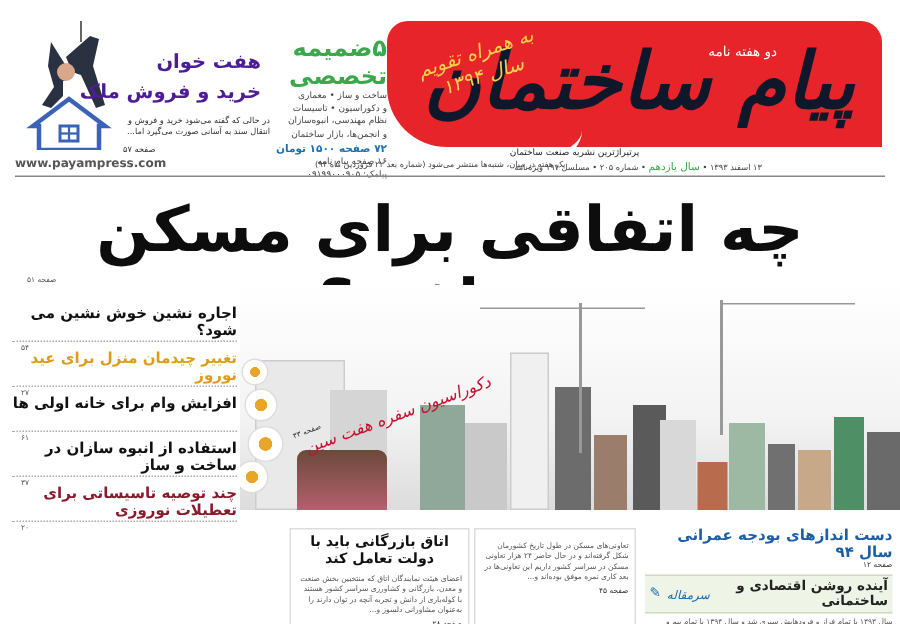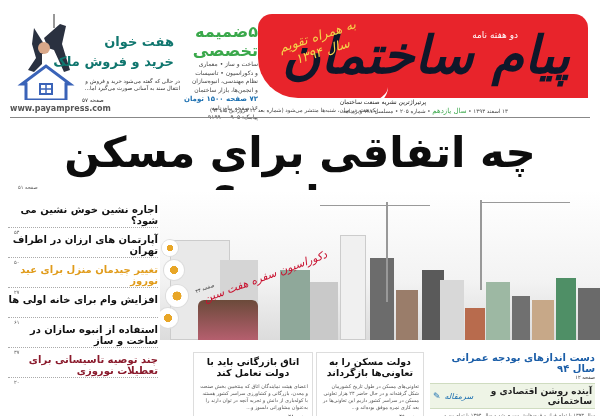--- a/index.html
+++ b/index.html
@@ -22,21 +22,21 @@
   .rule { position: absolute; left: 10px; top: 117px; width: 580px; height: 1px; background: #888; }
 
   
   .supp { position: absolute; left: 180px; top: 22px; width: 78px; text-align: right; direction: rtl; }
   .supp-title { color: #3aa84b; font-weight: bold; font-size: 16px; text-align: right; }
   .supp-line { font-size: 6px; color: #444; line-height: 8.5px; }
   .supp-price { color: #1b6fb0; font-size: 7px; font-weight: bold; line-height: 10px; text-align: right; }
 
   
   .teaser-img { position: absolute; left: 14px; top: 14px; width: 62px; height: 86px; }
-  .teaser-title { position: absolute; right: 426px; top: 32px; color: #0f766e; font-weight: bold; font-size: 13px; direction: rtl; text-align: right; line-height: 20px; }
+  .teaser-title { position: absolute; right: 426px; top: 32px; color: #4c1d95; font-weight: bold; font-size: 13px; direction: rtl; text-align: right; line-height: 20px; }
   .teaser-text { position: absolute; left: 80px; top: 78px; width: 100px; font-size: 5.5px; color: #333; direction: rtl; text-align: right; line-height: 7px; }
   .teaser-page { position: absolute; left: 82px; top: 97px; font-size: 5.5px; color: #333; direction: rtl; }
 
   
   .headline { position: absolute; left: 10px; top: 128px; width: 580px; text-align: center; direction: rtl; font-size: 42px; font-weight: bold; letter-spacing: 1px; color: #0d0d0d; font-family: "DejaVu Sans", sans-serif; }
 
   
   .list { position: absolute; left: 8px; top: 184px; width: 150px; direction: rtl; }
   .list-page-top { font-size: 5px; color: #555; text-align: left; padding-left: 10px; height: 14px; }
   .list-item { border-bottom: 1px dotted #aaa; height: 30px; position: relative; }
@@ -125,24 +125,20 @@
 </div>
 <div class="rule"></div>
 
 <div class="headline">چه اتفاقی برای مسکن می‌افتد؟</div>
 
 <div class="list">
   <div class="list-page-top">صفحه ۵۱</div>
   <div class="list-item">
     <div class="t">اجاره نشین خوش نشین می شود؟</div>
     <div class="p">۵۴</div>
-  </div>
-  <div class="list-item">
-    <div class="t">آپارتمان های ارزان در اطراف تهران</div>
-    <div class="p">۵۰</div>
   </div>
   <div class="list-item orange">
     <div class="t">تغییر چیدمان منزل برای عید نوروز</div>
     <div class="p">۲۷</div>
   </div>
   <div class="list-item">
     <div class="t">افزایش وام برای خانه اولی ها</div>
     <div class="p">۶۱</div>
   </div>
   <div class="list-item">
@@ -186,21 +182,20 @@
   </div>
   <div class="haft-page">صفحه ۳۳</div>
 </div>
 
 <div class="story" style="left:193px;width:120px;">
   <div class="t">اتاق بازرگانی باید با دولت تعامل کند</div>
   <div class="b">اعضای هیئت نمایندگان اتاق که منتخبین بخش صنعت و معدن، بازرگانی و کشاورزی سراسر کشور هستند با کوله‌باری از دانش و تجربه آنچه در توان دارند را به‌عنوان مشاورانی دلسوز و...</div>
   <div class="p">صفحه ۲۸</div>
 </div>
 <div class="story" style="left:316px;width:108px;">
-  <div class="t">دولت مسکن را به تعاونی‌ها بازگرداند</div>
   <div class="b">تعاونی‌های مسکن در طول تاریخ کشورمان شکل گرفته‌اند و در حال حاضر ۲۴ هزار تعاونی مسکن در سراسر کشور داریم این تعاونی‌ها در بعد کاری نمره موفق بوده‌اند و...</div>
   <div class="p">صفحه ۴۵</div>
 </div>
 
 <div class="right-story">
   <div class="t1">دست اندازهای بودجه عمرانی سال ۹۴</div>
   <div class="p">صفحه ۱۲</div>
   <div class="editorial">
     <span class="et">آینده روشن اقتصادی و ساختمانی</span>
     <span class="tag">سرمقاله</span>

